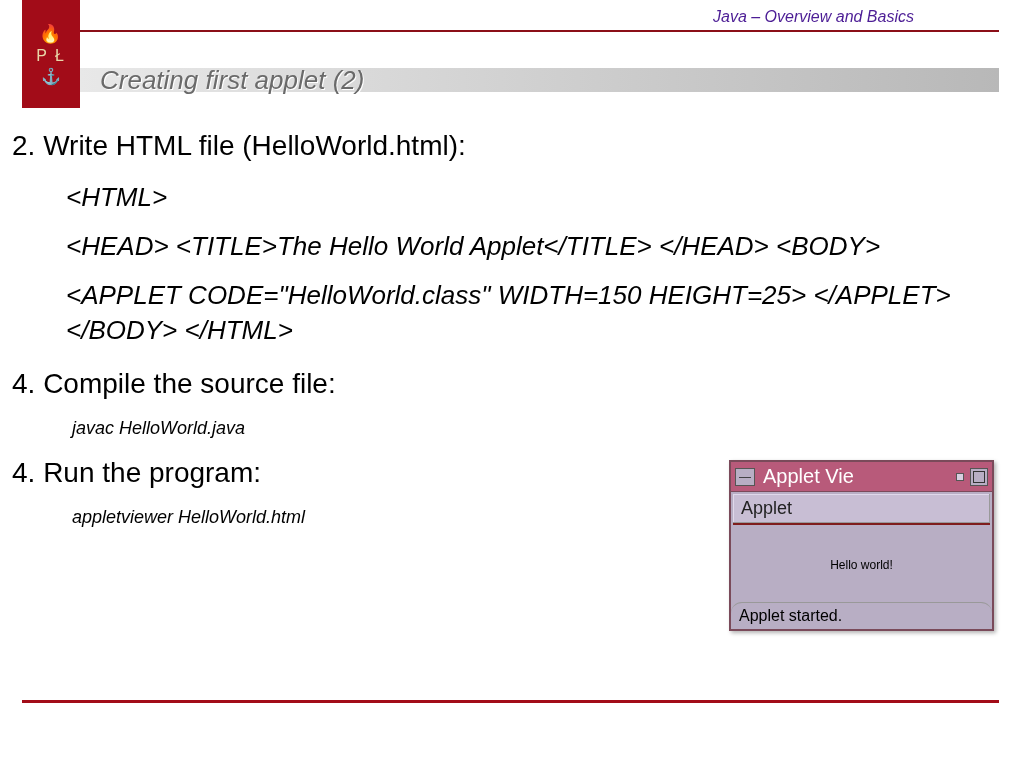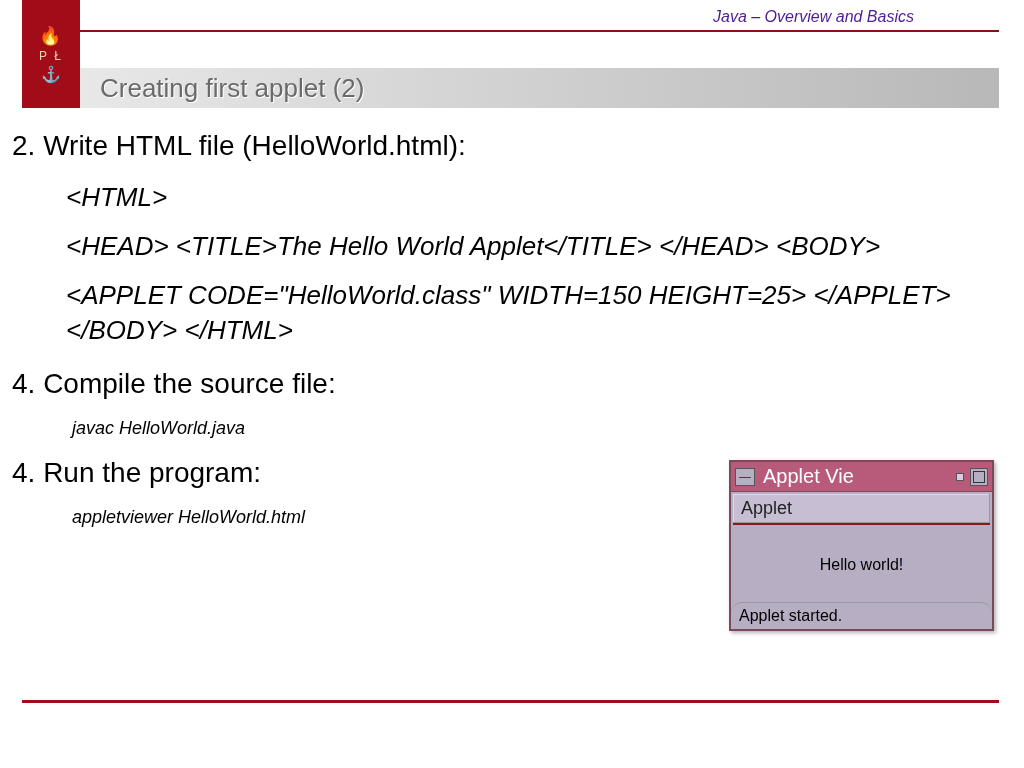--- a/index.html
+++ b/index.html
@@ -38,37 +38,38 @@
       flex-direction: column;
       align-items: center;
       justify-content: center;
       color: #e8d7a8;
     }
     .logo-torch {
       font-size: 18px;
       margin-bottom: 2px;
     }
     .logo-text {
-      font-size: 12px;
+      font-size: 16px;
       letter-spacing: 2px;
     }
     .logo-anchor {
       font-size: 16px;
       margin-top: 2px;
     }
     .title-bar {
       position: absolute;
       top: 68px;
       left: 80px;
       right: 25px;
-      height: 40px;
+      height: 24px;
       background: linear-gradient(to right, #e8e8e8 0%, #d0d0d0 50%, #b8b8b8 100%);
       display: flex;
       align-items: center;
       padding-left: 20px;
+      font-style: italic;
     }
     .title-text {
       font-size: 26px;
       color: #6a6a6a;
       text-shadow: 1px 1px 0 #fff;
     }
     .content {
       position: absolute;
       top: 130px;
       left: 12px;
@@ -170,21 +171,21 @@
       border-bottom: 2px solid #7f1d1d;
       text-align: left;
       box-shadow: inset -1px -1px 0 #999, inset 1px 1px 0 #e0d8ea;
       margin: 2px;
     }
     .applet-body {
       height: 75px;
       display: flex;
       align-items: center;
       justify-content: center;
-      font-size: 16px;
+      font-size: 12px;
       color: #000;
       background: #b8aec4;
     }
     .applet-status {
       padding: 4px 8px;
       font-size: 16px;
       color: #000;
       text-align: left;
       border-top: 1px solid #999;
       background: #b8aec4;

